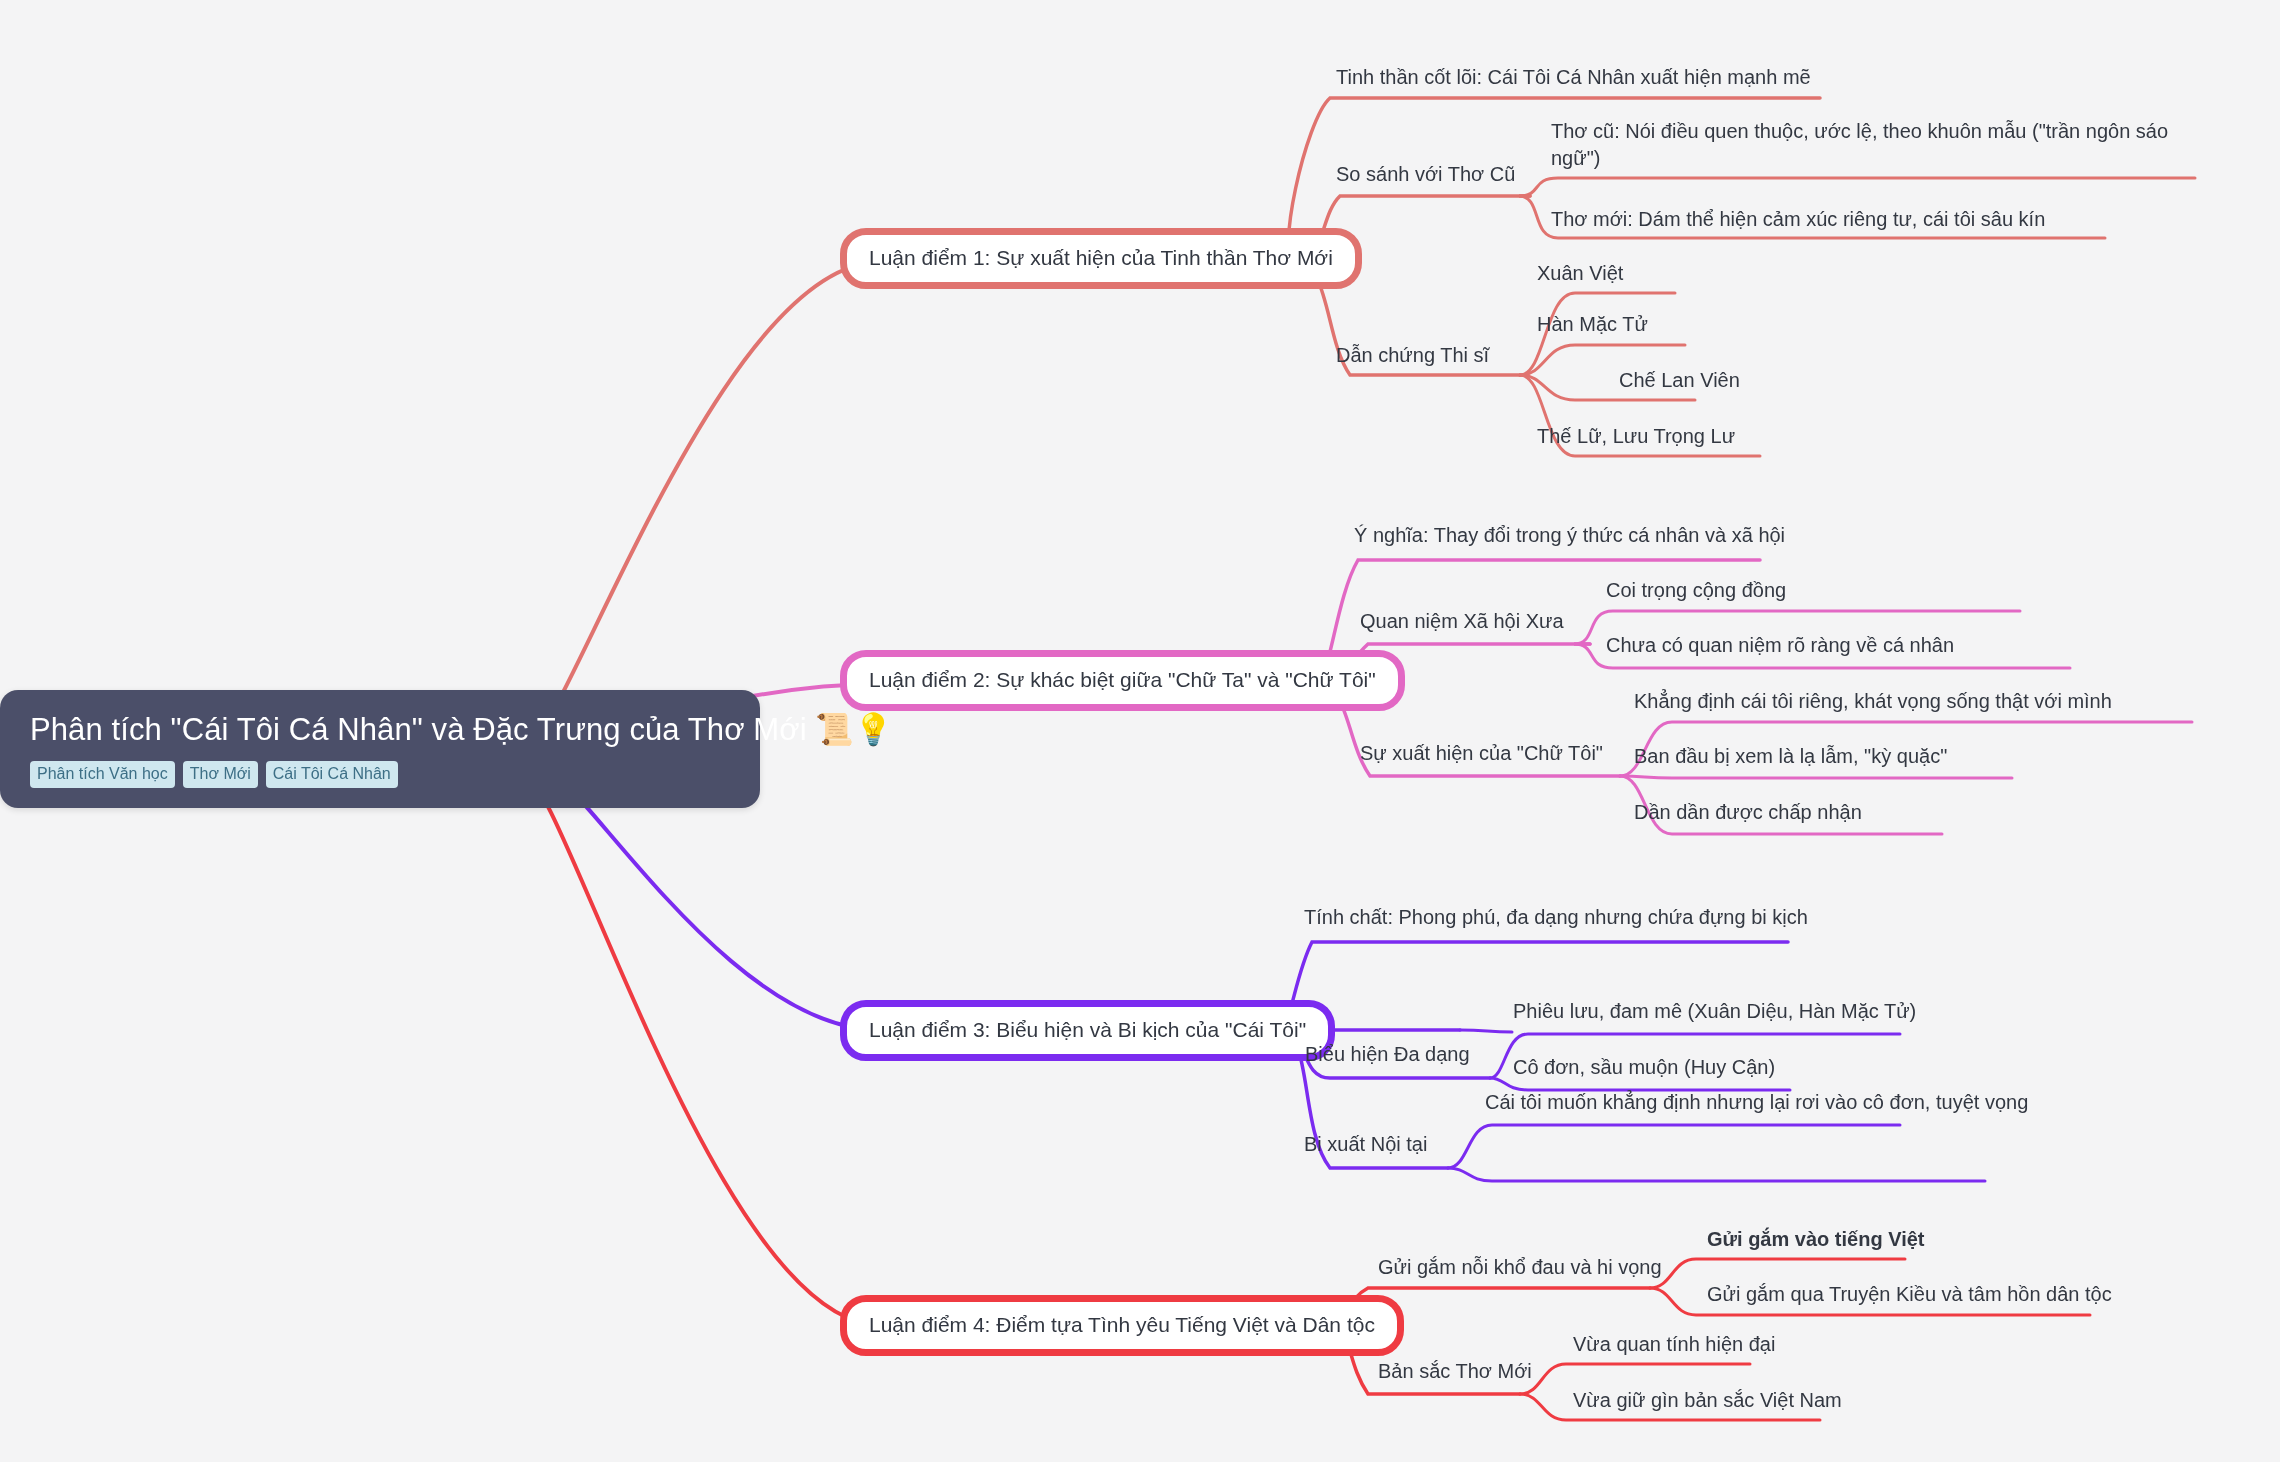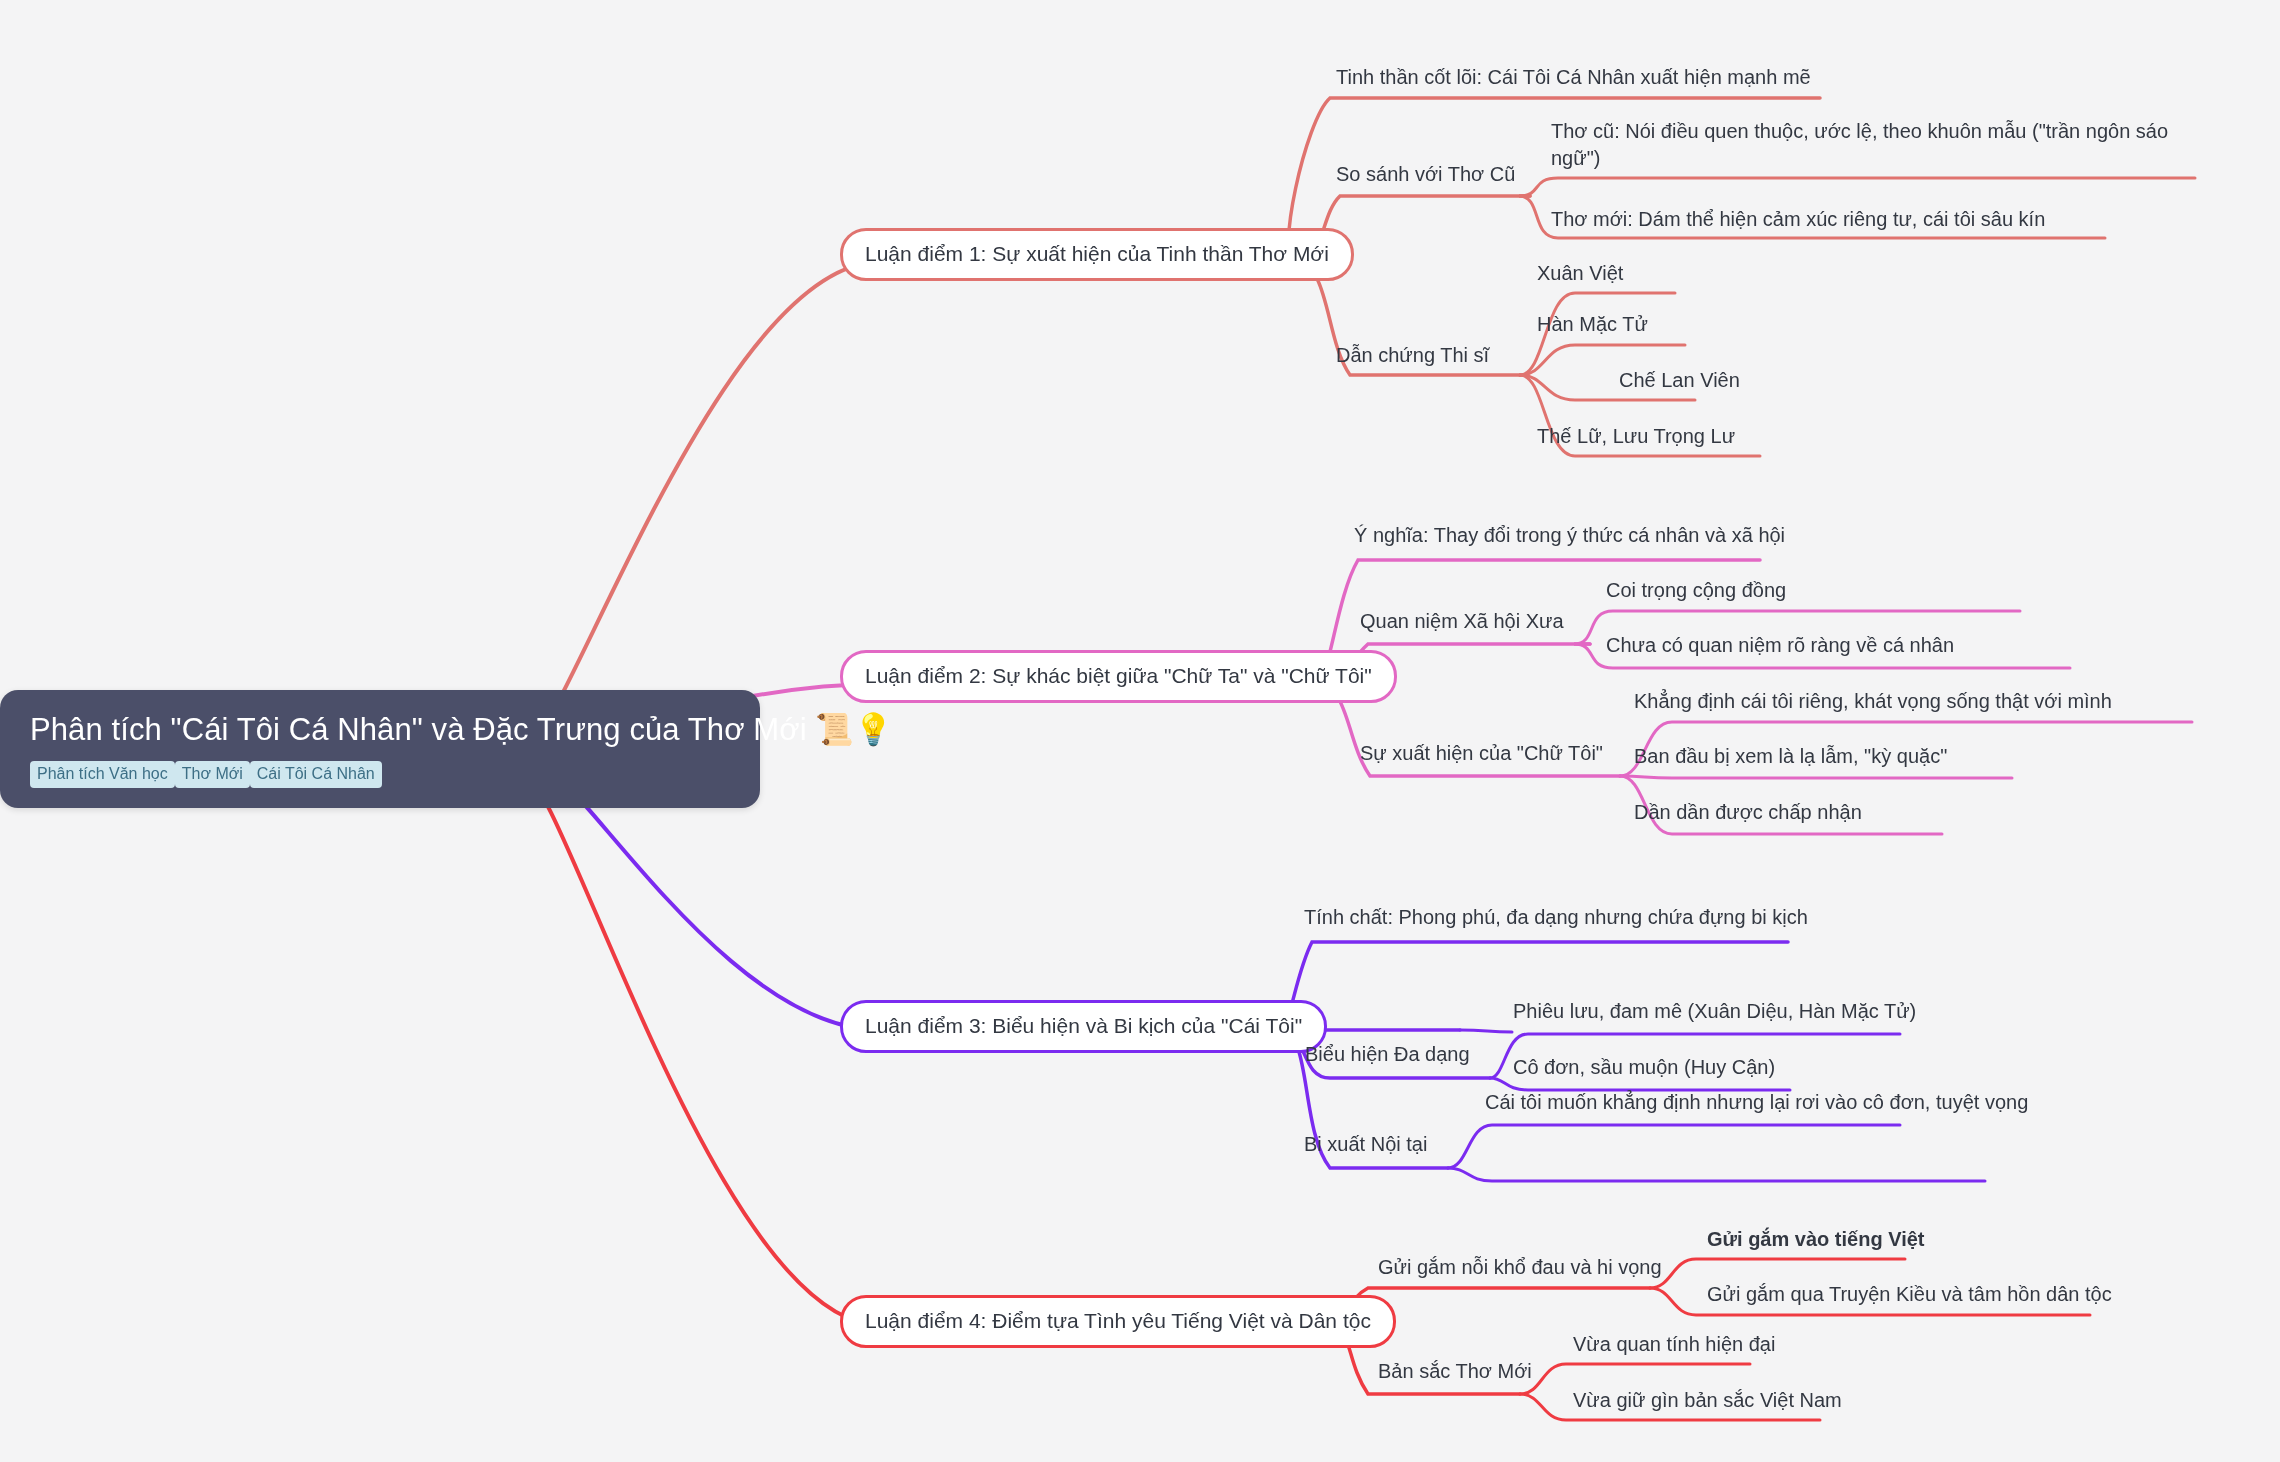--- a/index.html
+++ b/index.html
@@ -33,35 +33,36 @@
   .root-title {
     color: #ffffff;
     font-size: 31px;
     line-height: 1.18;
     letter-spacing: 0.1px;
     white-space: nowrap;
   }
   .root-tags {
     margin-top: 12px;
     display: flex;
+    gap: 8px;
   }
   .root-tag {
     background: #cfe7ef;
     color: #3d6f86;
     font-size: 16px;
     line-height: 1;
     padding: 5px 7px 6px 7px;
     border-radius: 4px;
     white-space: nowrap;
   }
   
   .l1 {
     position: absolute;
     background: #ffffff;
-    border: 3px solid #c2410c;
+    border: 7px solid #c2410c;
     border-radius: 26px;
     padding: 11px 22px 12px 22px;
     font-size: 21px;
     color: #333842;
     white-space: nowrap;
     z-index: 4;
   }
   .l1.c1 { border-color: #e0736f; }
   .l1.c2 { border-color: #e268c4; }
   .l1.c3 { border-color: #7b2bf0; }

